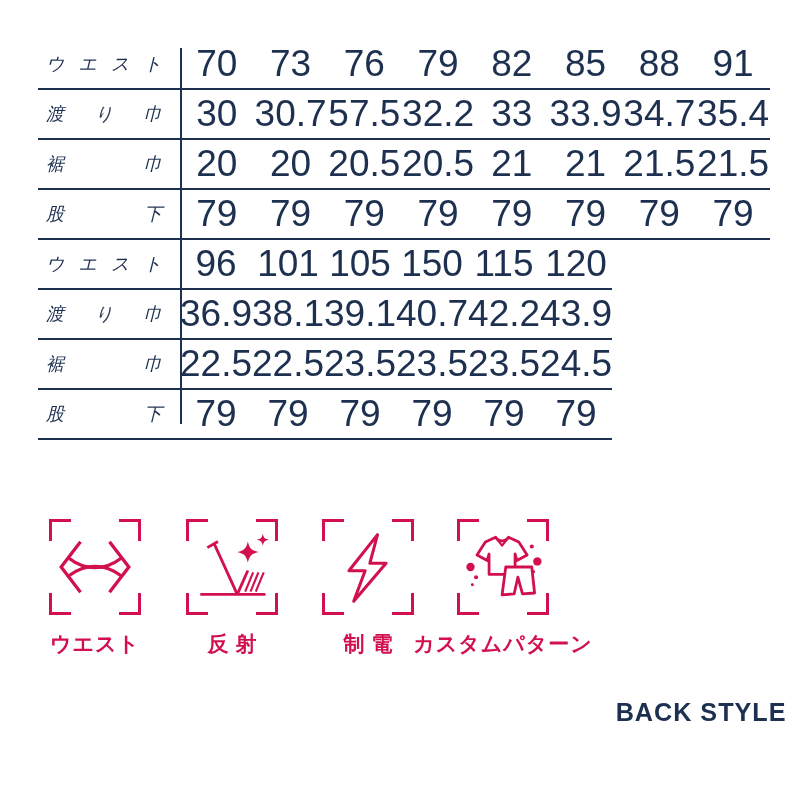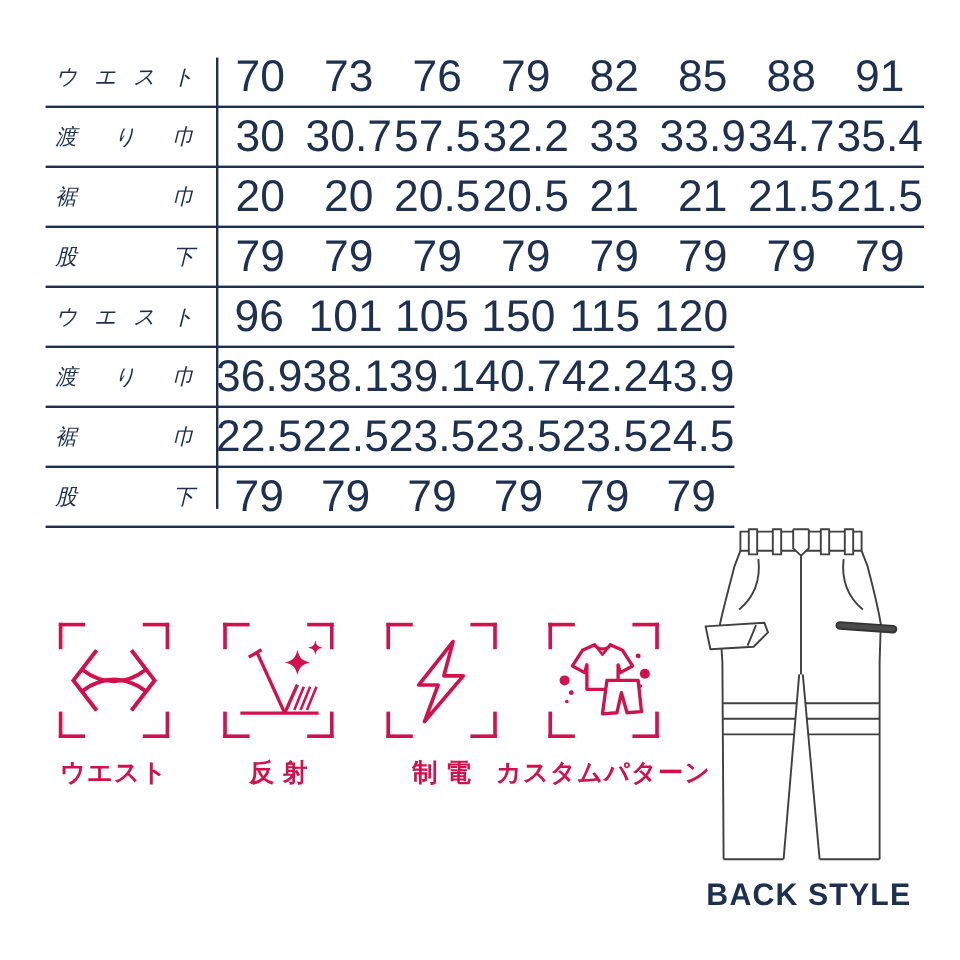--- a/index.html
+++ b/index.html
@@ -26,21 +26,21 @@
   .cn{position:absolute;width:19px;height:19px;border:0 solid var(--red);}
   .cn.tl{left:0;top:0;border-top-width:3px;border-left-width:3px;}
   .cn.tr{right:0;top:0;border-top-width:3px;border-right-width:3px;}
   .cn.bl{left:0;bottom:0;border-bottom-width:3px;border-left-width:3px;}
   .cn.br{right:0;bottom:0;border-bottom-width:3px;border-right-width:3px;}
   .frame svg{position:absolute;left:50%;top:50%;transform:translate(-50%,-50%);}
   .flabel{margin-top:15px;font-size:21px;font-weight:600;color:var(--red);white-space:nowrap;letter-spacing:1px;}
   .flabel.sp{letter-spacing:7px;margin-right:-7px;}
 
   
-  .illustration{position:absolute;left:578px;top:440px;width:192px;display:flex;flex-direction:column;align-items:center;}
+  .illustration{position:absolute;left:578px;top:440px;width:192px;display:flex;flex-direction:row;align-items:flex-end;gap:35px;}
   .caption{margin-top:2px;font-size:26px;font-weight:700;letter-spacing:1px;color:var(--navy);transform:scaleX(0.97);white-space:nowrap;}
 </style>
 </head>
 <body>
 
 <div class="stage">
 
   <section class="size-table">
     <div class="tbl b1">
       <div class="row">

